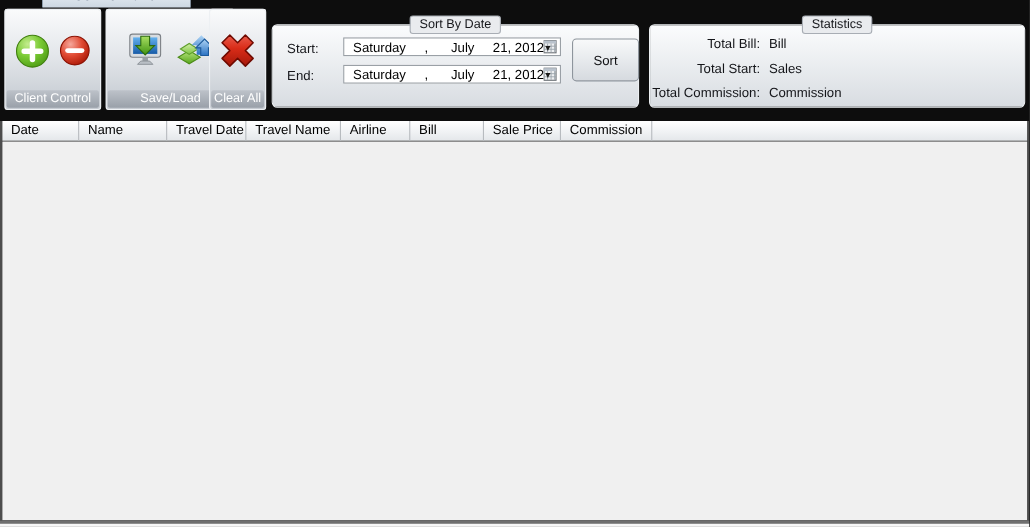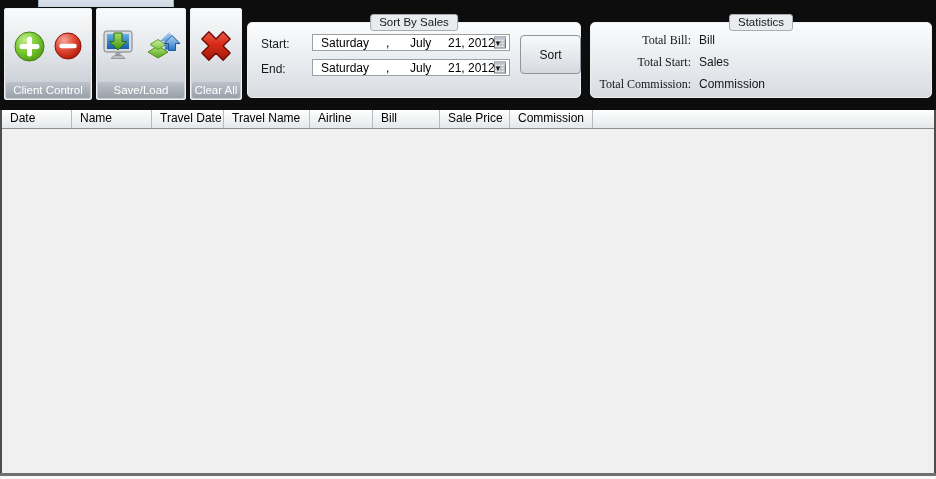--- a/index.html
+++ b/index.html
@@ -12,21 +12,21 @@
        background:linear-gradient(#f3f7fb,#ccd7e2);border:1px solid #9cadbe;border-bottom:none;
        border-radius:3px 3px 0 0;color:#1b2b44;font-size:12px;font-weight:bold;
        text-align:center;line-height:20px;box-sizing:border-box;}
 
   
   .ribbon{position:absolute;top:8px;left:4px;width:928px;height:92px;}
   .group{position:absolute;top:0;height:92px;border-radius:3px;
          background:linear-gradient(180deg,#fafbfc 0%,#e4e7eb 45%,#cfd4da 78%,#c5cad1 100%);
          box-shadow:inset 0 0 0 1px #edf0f3;}
   .g-client{left:0;width:88px;}
-  .g-save{left:92px;width:90px;}
+  .g-save{left:92px;width:90px;padding-left:28px;}
   .g-clear{left:186px;width:52px;}
   .gicons{position:absolute;top:0;left:0;right:0;height:76px;display:flex;align-items:center;justify-content:center;gap:9px;}
   .iconbtn{background:none;border:none;padding:0;margin:0;line-height:0;cursor:pointer;}
   .gcaption{position:absolute;left:2px;right:2px;bottom:2px;height:16px;border-radius:2px;
             background:linear-gradient(#bdc2c9,#99a0a9);color:#fff;font-size:11.5px;
             text-align:center;line-height:16px;white-space:nowrap;overflow:hidden;}
 
   
   .panel{position:absolute;top:14px;height:76px;box-sizing:border-box;border-radius:5px;
          background:linear-gradient(180deg,#fbfcfd 0%,#e9ecef 52%,#d8dce1 100%);
@@ -44,21 +44,21 @@
   .df-day{left:8px;}  .df-sep{left:73px;}  .df-month{left:97px;}  .df-rest{left:135px;}
   .df-icons{position:absolute;right:2px;top:1px;display:flex;align-items:center;gap:1px;line-height:0;}
   .df-arrow{font-size:8px;color:#1b1b1b;line-height:13px;}
 
   .sortbtn{position:absolute;left:272px;top:12px;width:61px;height:39px;border-radius:4px;
            background:linear-gradient(180deg,#f8f9fa,#e7eaed 50%,#d6dadf);
            border:1px solid #8e959d;font-size:12px;color:#101114;font-family:inherit;cursor:pointer;}
 
   .stats-grid{position:absolute;left:0;top:10px;display:grid;grid-template-columns:100px auto;
               column-gap:8px;row-gap:8px;font-size:12px;color:#141519;}
-  .stats-label{text-align:right;line-height:14px;font-family:Liberation Serif, serif;}
+  .stats-label{text-align:right;line-height:14px;}
   .stats-value{text-align:left;line-height:14px;}
 
   
   .listheader{position:absolute;top:110px;left:2px;width:932px;height:19px;box-sizing:border-box;
               background:linear-gradient(#ffffff,#f0f2f4 55%,#e4e7ea);
               border-bottom:1px solid #8f8f8f;display:flex;}
   .hcell{box-sizing:border-box;padding-left:8px;font-size:12px;line-height:17px;color:#000;
          border-right:1px solid #b7bbbf;white-space:nowrap;overflow:hidden;cursor:default;}
   .hfill{flex:1;}
   .listbody{position:absolute;top:129px;left:2px;width:932px;height:344px;background:#f0f0f0;}
@@ -171,21 +171,21 @@
             </linearGradient>
               </defs>
             <path d="M14 4 h10 v10 h10 v10 h-10 v10 h-10 v-10 H4 V14 h10 z" transform="rotate(45 19 19)" fill="url(#gX)" stroke="#6f0b02" stroke-width="1.4" stroke-linejoin="round"></path>
           </svg>
         </button>
       </div>
       <div class="gcaption">Clear All</div>
     </div>
 
     <div class="panel p-sort">
-      <div class="plabel">Sort By Sales</div>
+      <div class="plabel">Sort By Date</div>
 
       <span class="fieldlabel" style="left:13px;top:14px;">Start:</span>
       <div class="datefield" style="top:11px;">
         <span class="df-day">Saturday</span>
         <span class="df-sep">,</span>
         <span class="df-month">July</span>
         <span class="df-rest">21, 2012</span>
         <span class="df-icons">
           <svg width="13" height="13" viewBox="0 0 13 13">
             <rect x="0.5" y="1" width="11" height="11" fill="#eef0f2" stroke="#6d7277"></rect>

